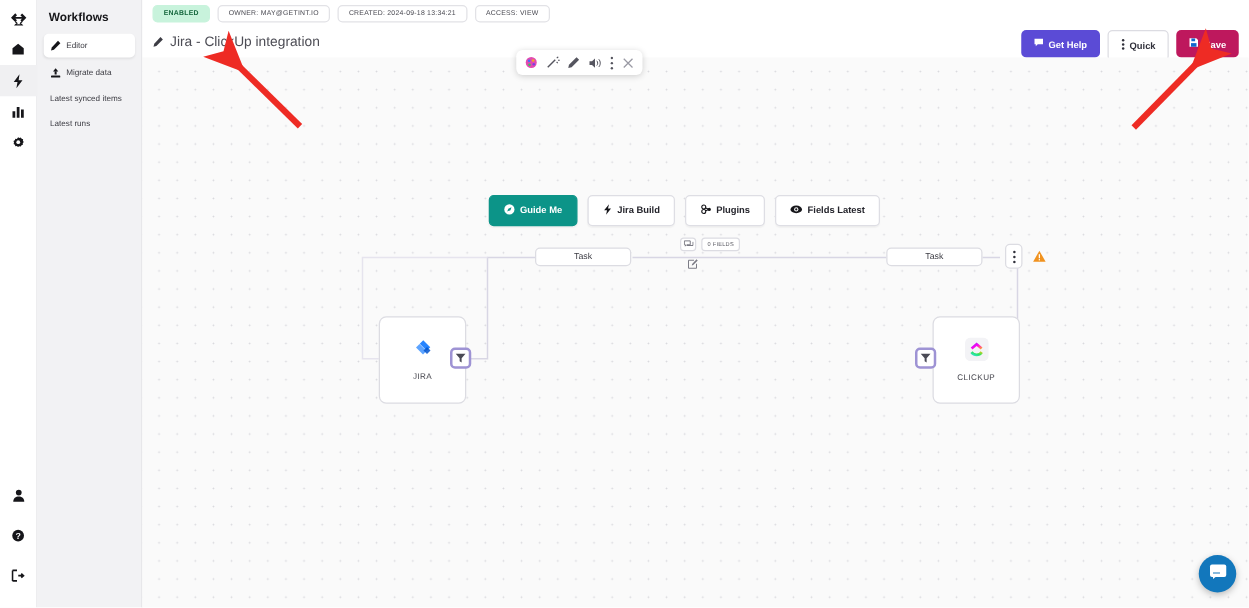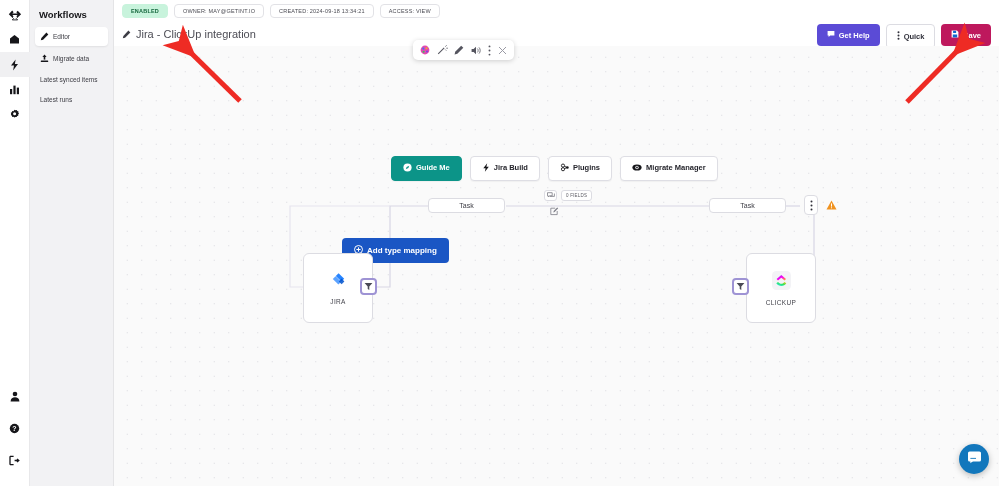--- a/index.html
+++ b/index.html
@@ -370,21 +370,21 @@
           <span>Plugins</span>
         </div>
         <div class="tool">
           <span>
             <svg width="10" height="9" viewBox="0 0 10 9">
                 <ellipse cx="5" cy="4.5" rx="4.6" ry="3.1" fill="#16161a"></ellipse>
                 <circle cx="5" cy="4.5" r="1.7" fill="#fff"></circle>
                 <circle cx="5" cy="4.5" r="0.9" fill="#16161a"></circle>
               </svg>
           </span>
-          <span>Migrate Manager</span>
+          <span>Fields Latest</span>
         </div>
       </div>
 
       <svg class="connector" width="890" height="260" style="position:absolute;left:0;top:0;">
         <path d="M262 241 L276 241 L276 160 L314 160" fill="none" stroke="#d8d6e4" stroke-width="1.2"></path>
         <path d="M392 160 L430 160" fill="none" stroke="#d8d6e4" stroke-width="1.2"></path>
         <path d="M430 160 L595 160" fill="none" stroke="#d8d6e4" stroke-width="1.2"></path>
         <path d="M672 160 L686 160" fill="none" stroke="#d8d6e4" stroke-width="1.2"></path>
         <path d="M700 150 L700 241 L635 241" fill="none" stroke="#d8d6e4" stroke-width="1.2"></path>
         <path d="M189 241 L176 241 L176 160 L276 160" fill="none" stroke="#e6e4ee" stroke-width="1.2"></path>
@@ -417,29 +417,20 @@
         </div>
         <div class="warn">
           <svg width="11" height="10" viewBox="0 0 11 10">
               <path d="M5.5 0.6 L10.5 9.4 L0.5 9.4 Z" fill="#f0921f"></path>
               <rect x="5" y="3.4" width="1" height="3.2" fill="#fff"></rect>
               <rect x="5" y="7.3" width="1" height="1" fill="#fff"></rect>
             </svg>
         </div>
       </div>
 
-      <div class="addbtn">
-        <span>
-          <svg width="9" height="9" viewBox="0 0 9 9">
-              <circle cx="4.5" cy="4.5" r="4" fill="none" stroke="#fff" stroke-width="1"></circle>
-              <path d="M4.5 2.4 V6.6 M2.4 4.5 H6.6" stroke="#fff" stroke-width="1"></path>
-            </svg>
-        </span>
-        <span>Add type mapping</span>
-      </div>
 
       <div class="node jira">
         <span>
           <svg width="17" height="17" viewBox="0 0 17 17">
             <path d="M8.6 1.2 L14.2 6.8 L11.4 9.6 L5.8 4 Z" fill="#2684ff"></path>
             <path d="M5.6 4.2 L11.2 9.8 L8.4 12.6 L2.8 7 Z" fill="#2684ff" opacity="0.75"></path>
             <path d="M11.6 6.6 L14.4 9.4 L11.6 12.2 L8.8 9.4 Z" fill="#0052cc" opacity="0.85"></path>
           </svg>
         </span>
         <span class="nlabel">JIRA</span>

